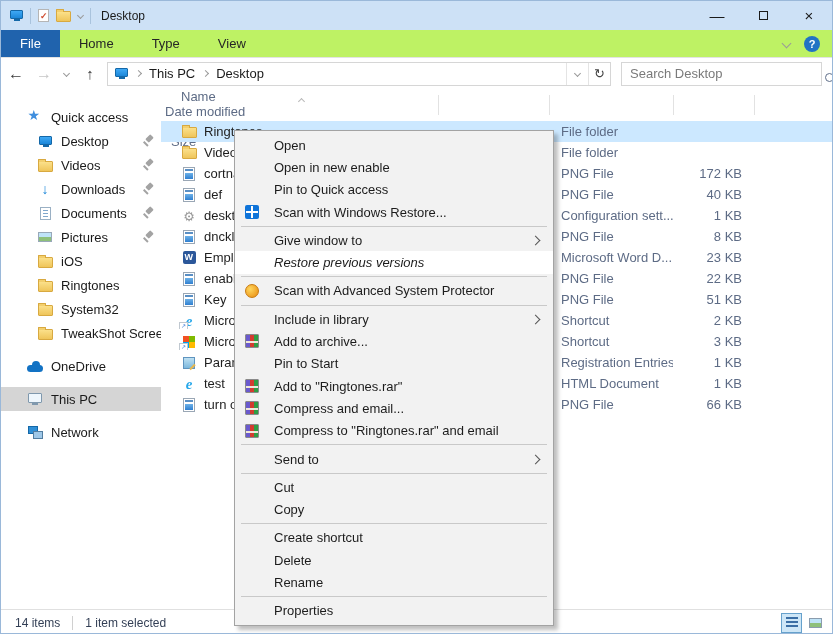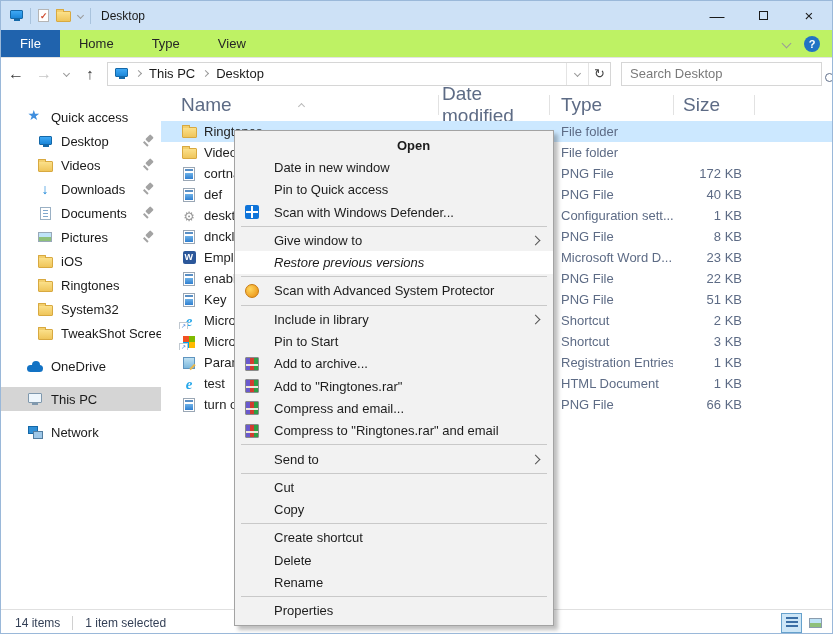--- a/index.html
+++ b/index.html
@@ -61,21 +61,21 @@
   .side-item.lvl0{padding-left:26px;}
   .side-item.lvl1{padding-left:36px;}
   .side-item.section-gap{margin-top:9px;}
   .side-item.selected{background:#d5d5d5;}
   .pin{position:absolute;right:7px;top:6px;width:12px;height:12px;}
   .pin::before{content:"";position:absolute;left:5px;top:0;width:5px;height:7px;background:#a3a3a3;border-radius:1px;transform:rotate(45deg);}
   .pin::after{content:"";position:absolute;left:1px;top:8px;width:6px;height:1.5px;background:#a3a3a3;transform:rotate(45deg);}
 
   
   .filearea{position:relative;flex:1;}
-  .list-header{position:relative;height:32px;display:flex;color:#5d6b85;font-size:19px;}
+  .list-header{position:relative;height:32px;display:flex;color:#5d6b85;font-size:13px;flex-direction:column;}
   .hcol{display:flex;align-items:center;}
   .hcol.c-name{width:277px;padding-left:20px;}
   .hcol.c-date{width:111px;padding-left:4px;}
   .hcol.c-type{width:124px;padding-left:12px;}
   .hcol.c-size{width:81px;padding-left:10px;}
   .hsep{position:absolute;top:6px;width:1px;height:20px;background:#e2e2e2;}
   .sort-caret{position:absolute;left:138px;top:3px;}
   .rows{position:absolute;left:0;top:32px;width:100%;}
   .frow{display:flex;height:21px;align-items:center;font-size:13px;}
   .frow.selected{background:#cce8ff;}
@@ -91,21 +91,21 @@
   .status-div{width:1px;height:14px;background:#d0d0d0;}
   .status-right{margin-left:auto;display:flex;align-items:center;gap:3px;padding-right:6px;}
   .vbtn{width:21px;height:20px;display:flex;align-items:center;justify-content:center;border:1px solid transparent;}
   .vbtn.active{background:#cde6f7;border-color:#66a1cc;}
   .glyph-list{width:12px;height:11px;background:repeating-linear-gradient(180deg,#3a6ea5 0 2px,transparent 2px 4px);}
   .glyph-thumb{width:13px;height:10px;border:1px solid #8a9cae;background:linear-gradient(#bfe3f7 55%,#8ec07a 55%);}
 
   
   .context-menu{position:absolute;left:233px;top:129px;width:320px;background:#f2f2f2;border:1px solid #a3a3a3;box-shadow:4px 4px 4px rgba(0,0,0,0.25);padding:3px 0;z-index:50;}
   .menu-item{position:relative;height:22.3px;display:flex;align-items:center;padding-left:39px;font-size:13px;color:#1c1c1c;}
-  .menu-item.bold{font-weight:bold;justify-content:center;}
+  .menu-item.bold{font-weight:normal;}
   .menu-item.highlight{background:#ffffff;font-style:italic;}
   .menu-item .mi-icon{position:absolute;left:10px;top:4px;}
   .submenu-arrow{position:absolute;right:14px;top:8px;}
   .menu-sep{height:1px;background:#c9c9c9;margin:2.5px 6px;}
 
   
   .ic{display:inline-block;position:relative;flex:none;}
   .ic-monitor{width:14px;height:10px;background:linear-gradient(#3fa9f5,#1c87d9);border:1px solid #1468a8;border-radius:1px;margin-bottom:2px;}
   .ic-monitor::after{content:"";position:absolute;left:3px;bottom:-3px;width:6px;height:2px;background:#1468a8;}
   .ic-monitor.small{width:13px;height:9px;}
@@ -487,55 +487,55 @@
           <span class="glyph-thumb"></span>
         </span>
     </div>
   </div>
 
   <div class="context-menu">
     <div class="menu-item bold">
         <span>Open</span>
       </div>
     <div class="menu-item">
-        <span>Date in new window</span>
+        <span>Open in new enable</span>
       </div>
     <div class="menu-item">
         <span>Pin to Quick access</span>
       </div>
     <div class="menu-item">
         <span class="mi-icon ic mi-defender"></span>
-        <span>Scan with Windows Defender...</span>
+        <span>Scan with Windows Restore...</span>
       </div>
     <div class="menu-sep"></div>
     <div class="menu-item">
         <span>Give window to</span>
         <span class="submenu-arrow chev right"></span>
       </div>
     <div class="menu-item highlight">
         <span>Restore previous versions</span>
       </div>
     <div class="menu-sep"></div>
     <div class="menu-item">
         <span class="mi-icon ic mi-asp"></span>
         <span>Scan with Advanced System Protector</span>
       </div>
     <div class="menu-sep"></div>
     <div class="menu-item">
         <span>Include in library</span>
         <span class="submenu-arrow chev right"></span>
       </div>
     <div class="menu-item">
-        <span>Pin to Start</span>
-      </div>
-    <div class="menu-item">
         <span class="mi-icon ic mi-winrar"></span>
         <span>Add to archive...</span>
       </div>
     <div class="menu-item">
+        <span>Pin to Start</span>
+      </div>
+    <div class="menu-item">
         <span class="mi-icon ic mi-winrar"></span>
         <span>Add to "Ringtones.rar"</span>
       </div>
     <div class="menu-item">
         <span class="mi-icon ic mi-winrar"></span>
         <span>Compress and email...</span>
       </div>
     <div class="menu-item">
         <span class="mi-icon ic mi-winrar"></span>
         <span>Compress to "Ringtones.rar" and email</span>

